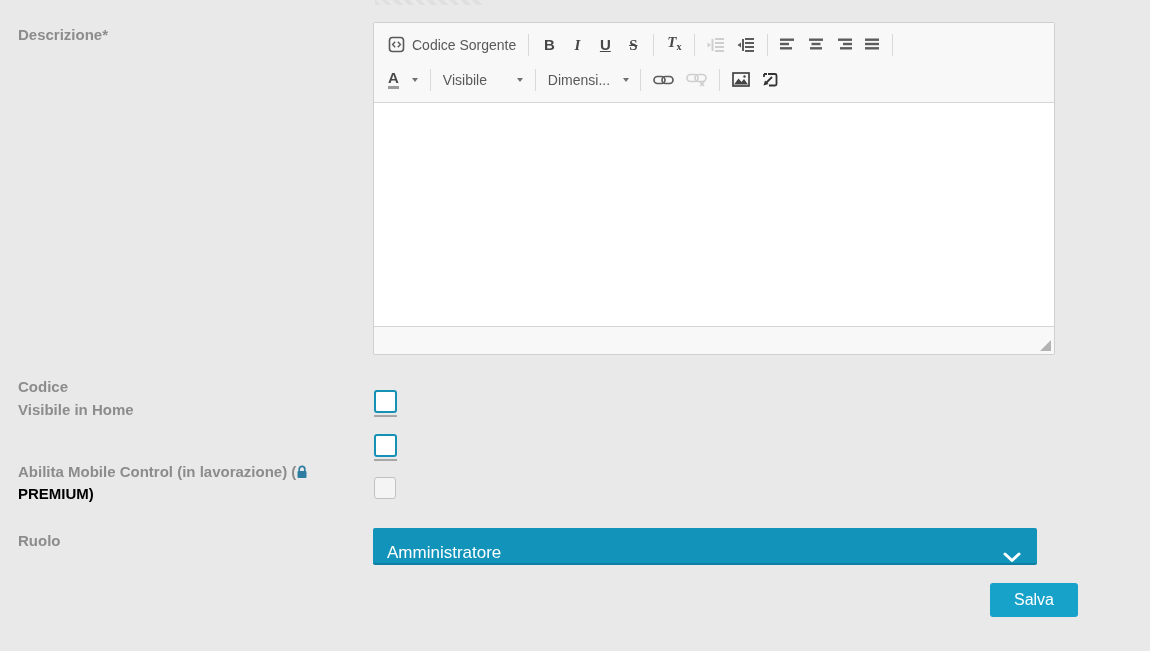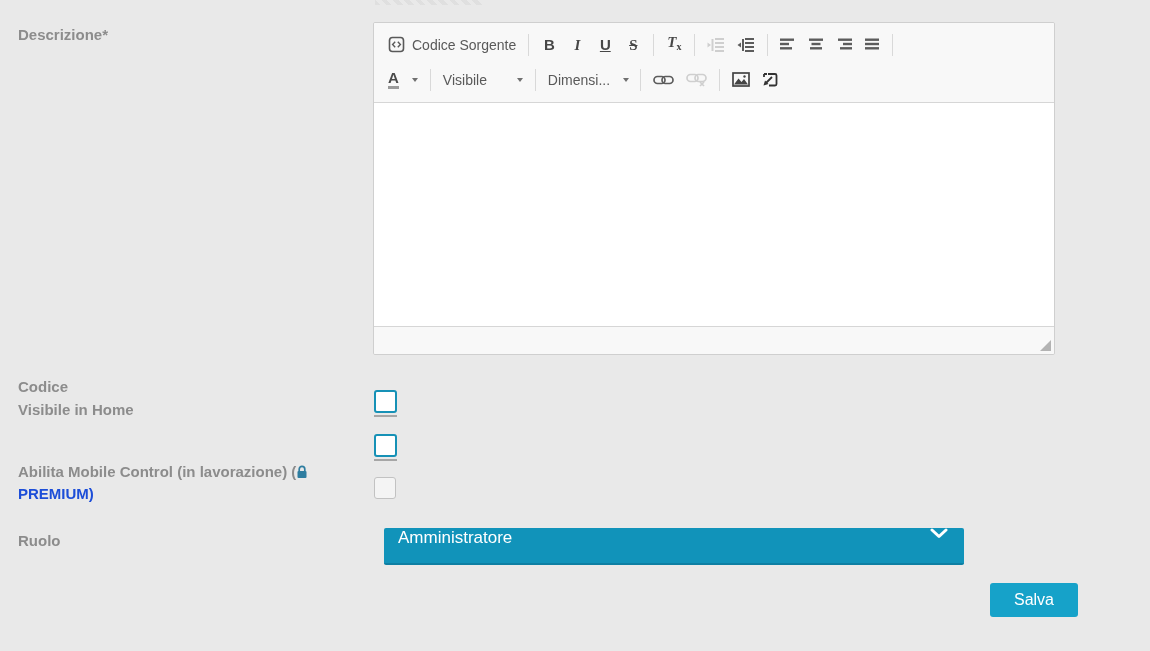--- a/index.html
+++ b/index.html
@@ -22,21 +22,21 @@
 
   .form-label{
     position:absolute; left:18px;
     font-size:15px; color:#8c8c8c; line-height:22px;font-weight:bold;
   }
   .lbl-descrizione{ top:24px; }
   .lbl-attivo{ top:376px; }
   .lbl-visibile{ top:399px; }
   .lbl-mobile{ top:461px; width:320px; }
   .lbl-ruolo{ top:530px; }
-  .premium{ color:#1d4ed8; }
+  .premium{ color:#000000; }
   .lock-icon{ display:inline-block; vertical-align:-2px; }
 
   
   .editor{
     position:absolute; left:373px; top:22px; width:682px; height:333px;
     background:#fff; border:1px solid #cfcfcf; border-radius:2px;
     display:flex; flex-direction:column;
   }
   .tb{
     background:#f8f8f8; border-bottom:1px solid #d6d6d6;
@@ -100,23 +100,23 @@
   .cb-attivo{ top:390px; }
   .cb-visibile{ top:434px; }
   .cb-disabled{
     top:477px; border:1px solid #c2c2c2; background:#f4f4f4; width:22px; height:22px;
     cursor:default;
   }
   .cb-disabled::after{ display:none; }
 
   
   .role-select{
-    position:absolute; left:373px; top:528px; width:580px; height:37px;
+    position:absolute; left:373px; top:528px; width:664px; height:37px;
     background:#1193ba; border-bottom:2px solid #0e7fa3; border-radius:2px;
-    display:flex; align-items:flex-start; cursor:pointer;margin-left:11px;
+    display:flex; align-items:flex-end; cursor:pointer;
   }
   .role-value{
     color:#fff; font-size:17px; padding-left:14px; flex:1;
   }
   .role-chevron{ margin-right:16px; display:flex; align-items:center; }
 
   
   .save-btn{
     position:absolute; left:990px; top:583px; width:88px; height:34px;
     background:#16a2c9; color:#fff; border:none; border-radius:3px;

